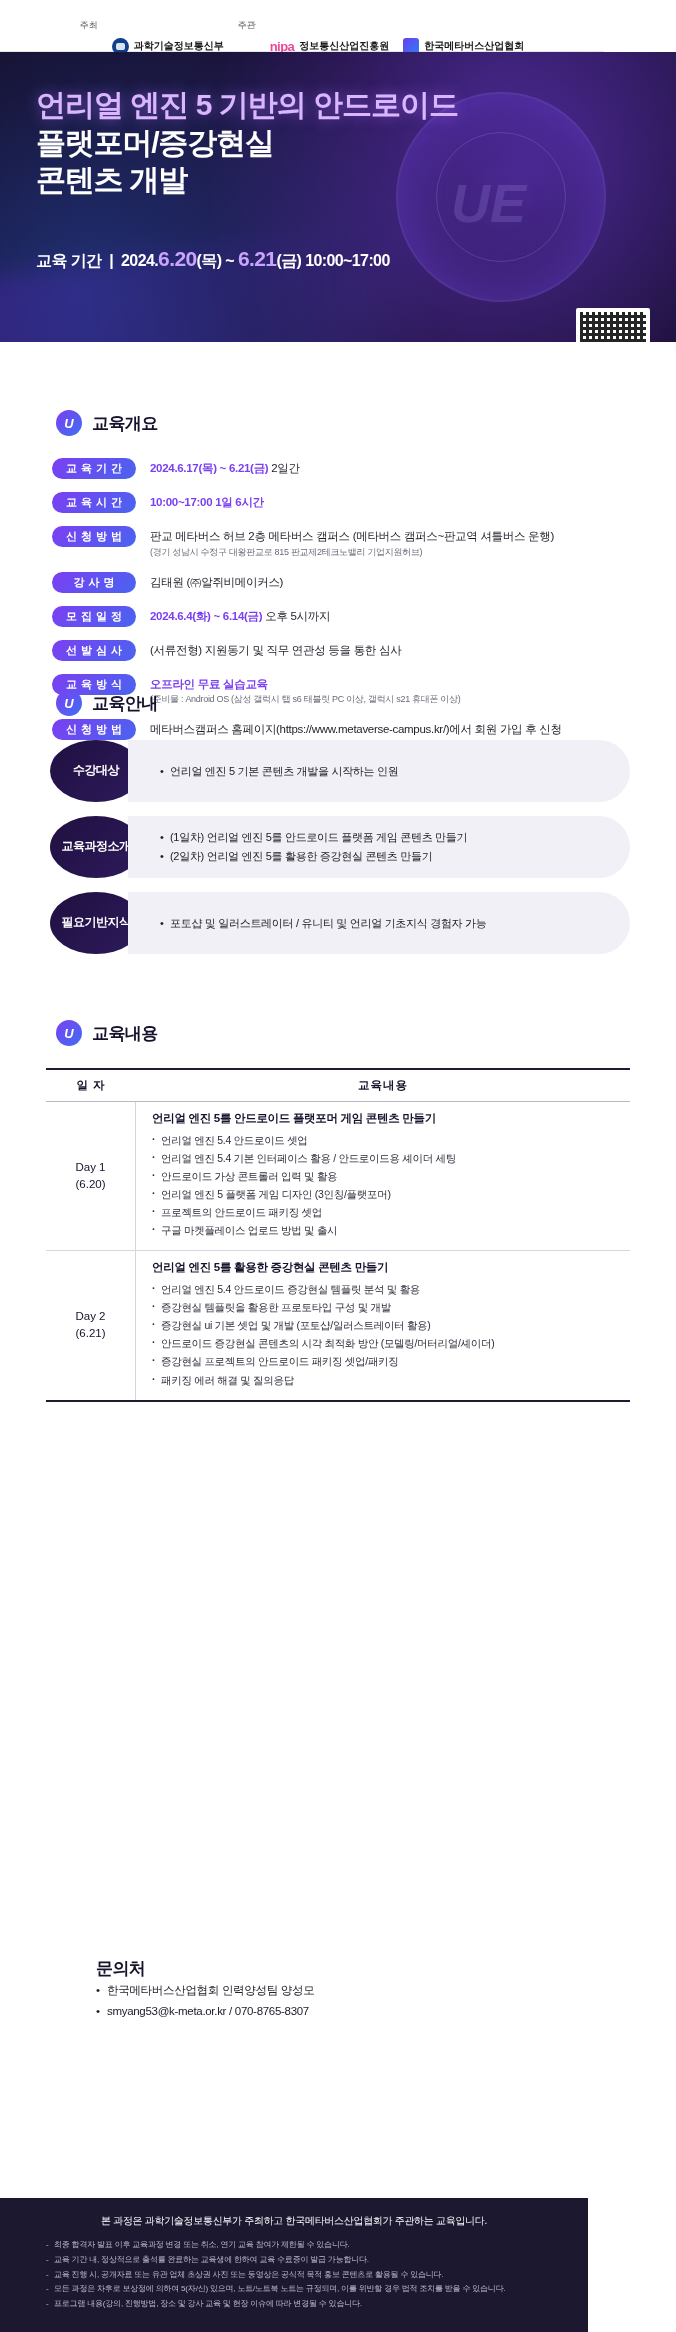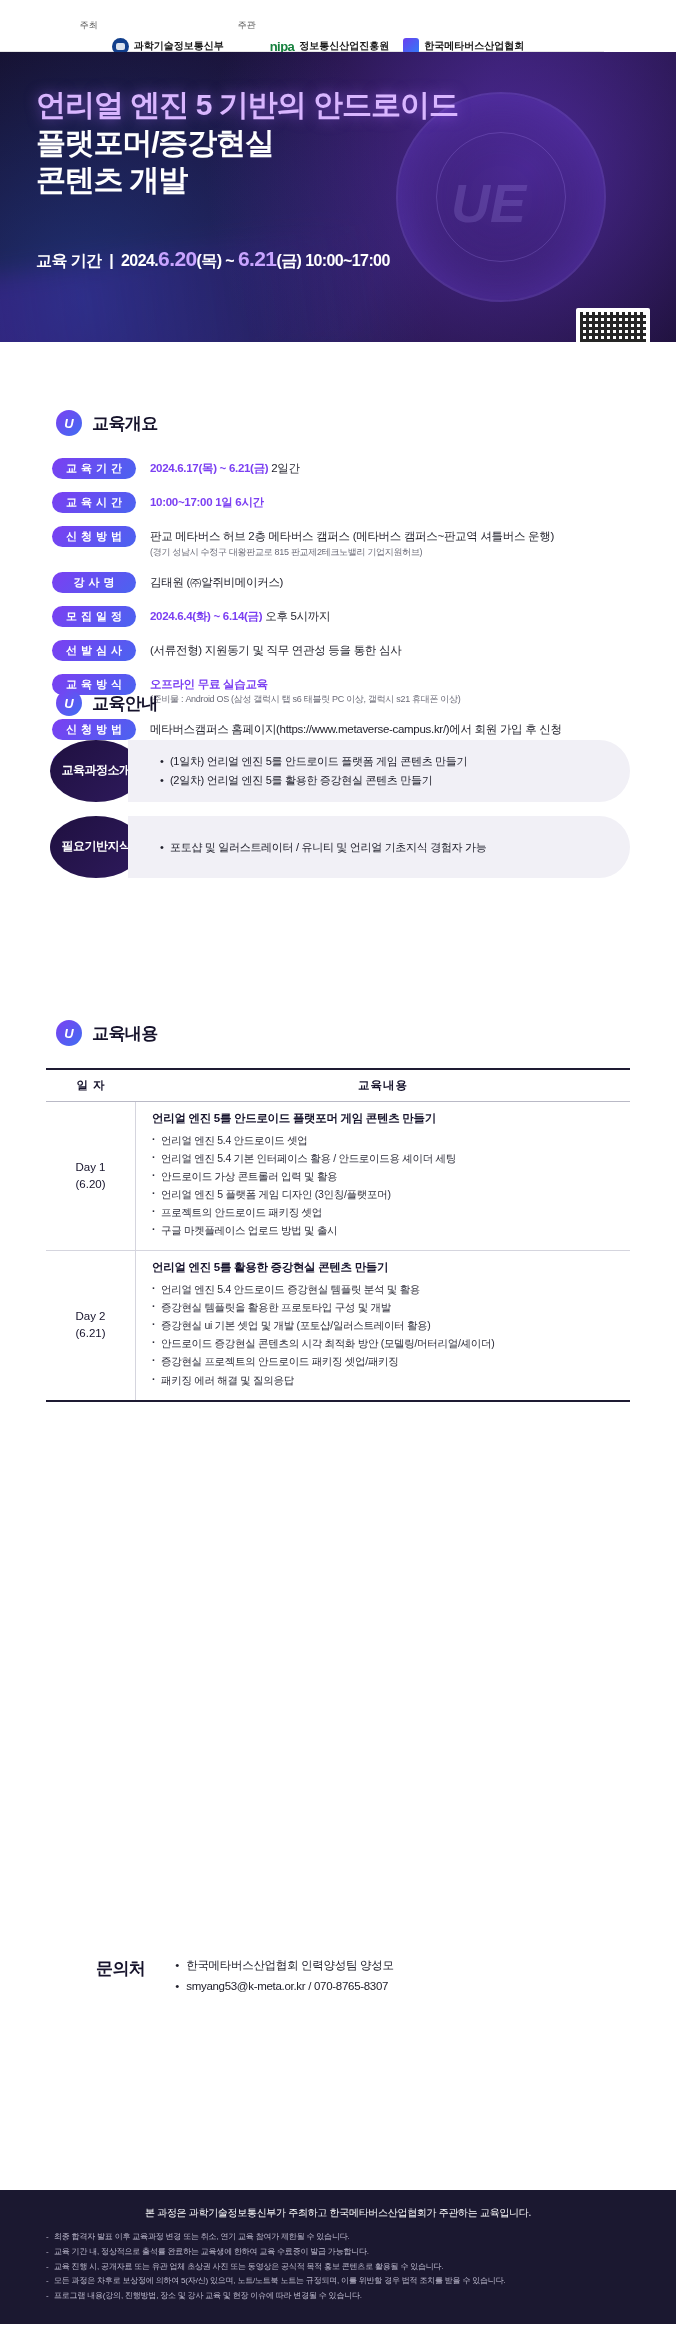--- a/index.html
+++ b/index.html
@@ -51,21 +51,21 @@
   .circle-mark::after {
     content: "";
     position: absolute;
     left: 4px; top: 5px;
     width: 9px; height: 7px;
     border-radius: 2px;
     background: #ffffff;
     opacity: .85;
   }
   .nipa-mark {
-    font-size: 13px; font-weight: bold; color: #15803d;
+    font-size: 13px; font-weight: bold; color: #ec4899;
     letter-spacing: -.5px;
   }
   .kmeta-mark {
     width: 16px; height: 16px;
     background: linear-gradient(135deg,#6a3ff0,#2f7df6);
     border-radius: 3px;
   }
 
   
   .hero {
@@ -347,20 +347,21 @@
   }
 
   
   .contact {
     position: absolute;
     top: 1955px; left: 0;
     width: 676px;
     display: flex;
     align-items: flex-start;
     padding: 0 60px 0 96px;
+    flex-direction: column;
   }
   .contact .ctitle {
     font-size: 17px;
     font-weight: bold;
     color: #15122b;
     letter-spacing: -.6px;
     margin-right: 30px;
     padding-top: 2px;
   }
   .contact ul { list-style: none; }
@@ -373,22 +374,22 @@
     position: relative;
   }
   .contact li::before {
     content: "•";
     position: absolute; left: 0; top: 0;
   }
 
   
   .footer {
     position: absolute;
-    left: 0; bottom: 8px;
-    width: 676px;
+    left: 0; bottom: 0;
+    width: 588px;
     background: #1b1830;
     color: #d9d7e6;
     padding: 16px 46px 20px 46px;
     min-height: 112px;
   }
   .footer .fhead {
     text-align: center;
     font-size: 10px;
     color: #ffffff;
     margin-bottom: 10px;
@@ -529,20 +530,26 @@
     </div>
   </div>
 
   <div class="guide">
     <div class="section-head">
       <span class="badge">U</span>
       <span class="title">교육안내</span>
     </div>
     <div class="guide-rows">
 
+      <div class="guide-row">
+        <div class="guide-ell">수강대상</div>
+        <div class="guide-body">
+          <li>언리얼 엔진 5 기본 콘텐츠 개발을 시작하는 인원</li>
+        </div>
+      </div>
 
       <div class="guide-row">
         <div class="guide-ell">
           <span>교육과정</span>
             <br>
           <span>소개</span>
         </div>
         <div class="guide-body">
           <li>(1일차) 언리얼 엔진 5를 안드로이드 플랫폼 게임 콘텐츠 만들기</li>
           <li>(2일차) 언리얼 엔진 5를 활용한 증강현실 콘텐츠 만들기</li>

